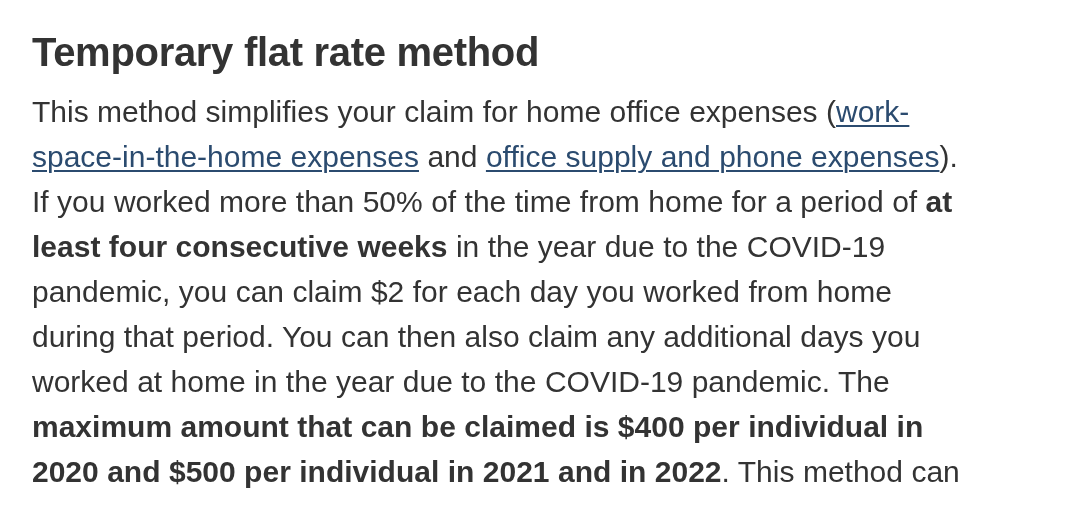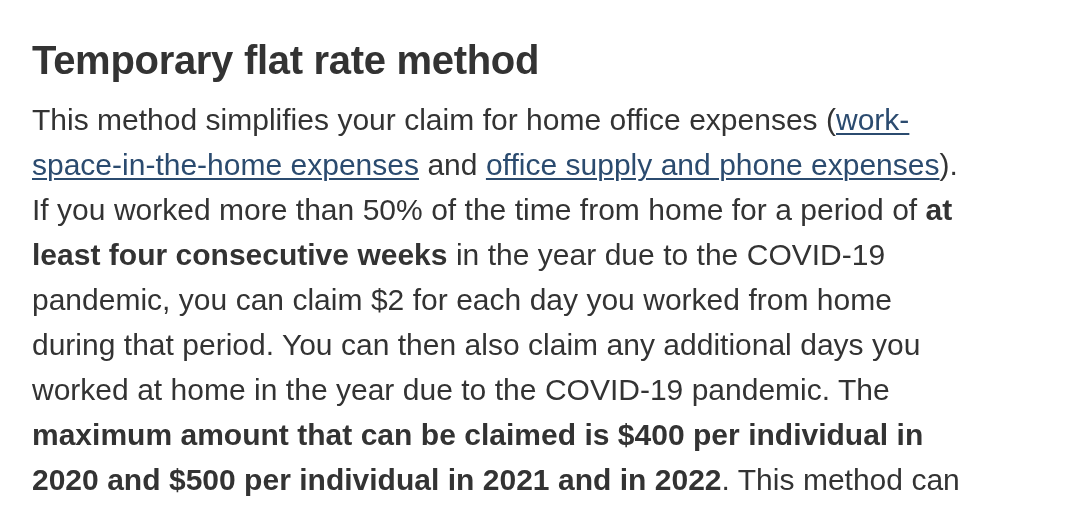--- a/index.html
+++ b/index.html
@@ -12,21 +12,21 @@
     width: 1080px;
     height: 505px;
     overflow: hidden;
     font-family: "Liberation Sans", sans-serif;
     -webkit-font-smoothing: antialiased;
   }
   .page {
     box-sizing: border-box;
     width: 1004px;
     height: 505px;
-    padding: 12px 32px;
+    padding: 4px 32px;
     background: #ffffff;
   }
   .page-title {
     margin: 0;
     padding: 0;
     font-size: 40px;
     line-height: 52px;
     font-weight: 700;
     letter-spacing: -0.3px;
     color: #333333;

